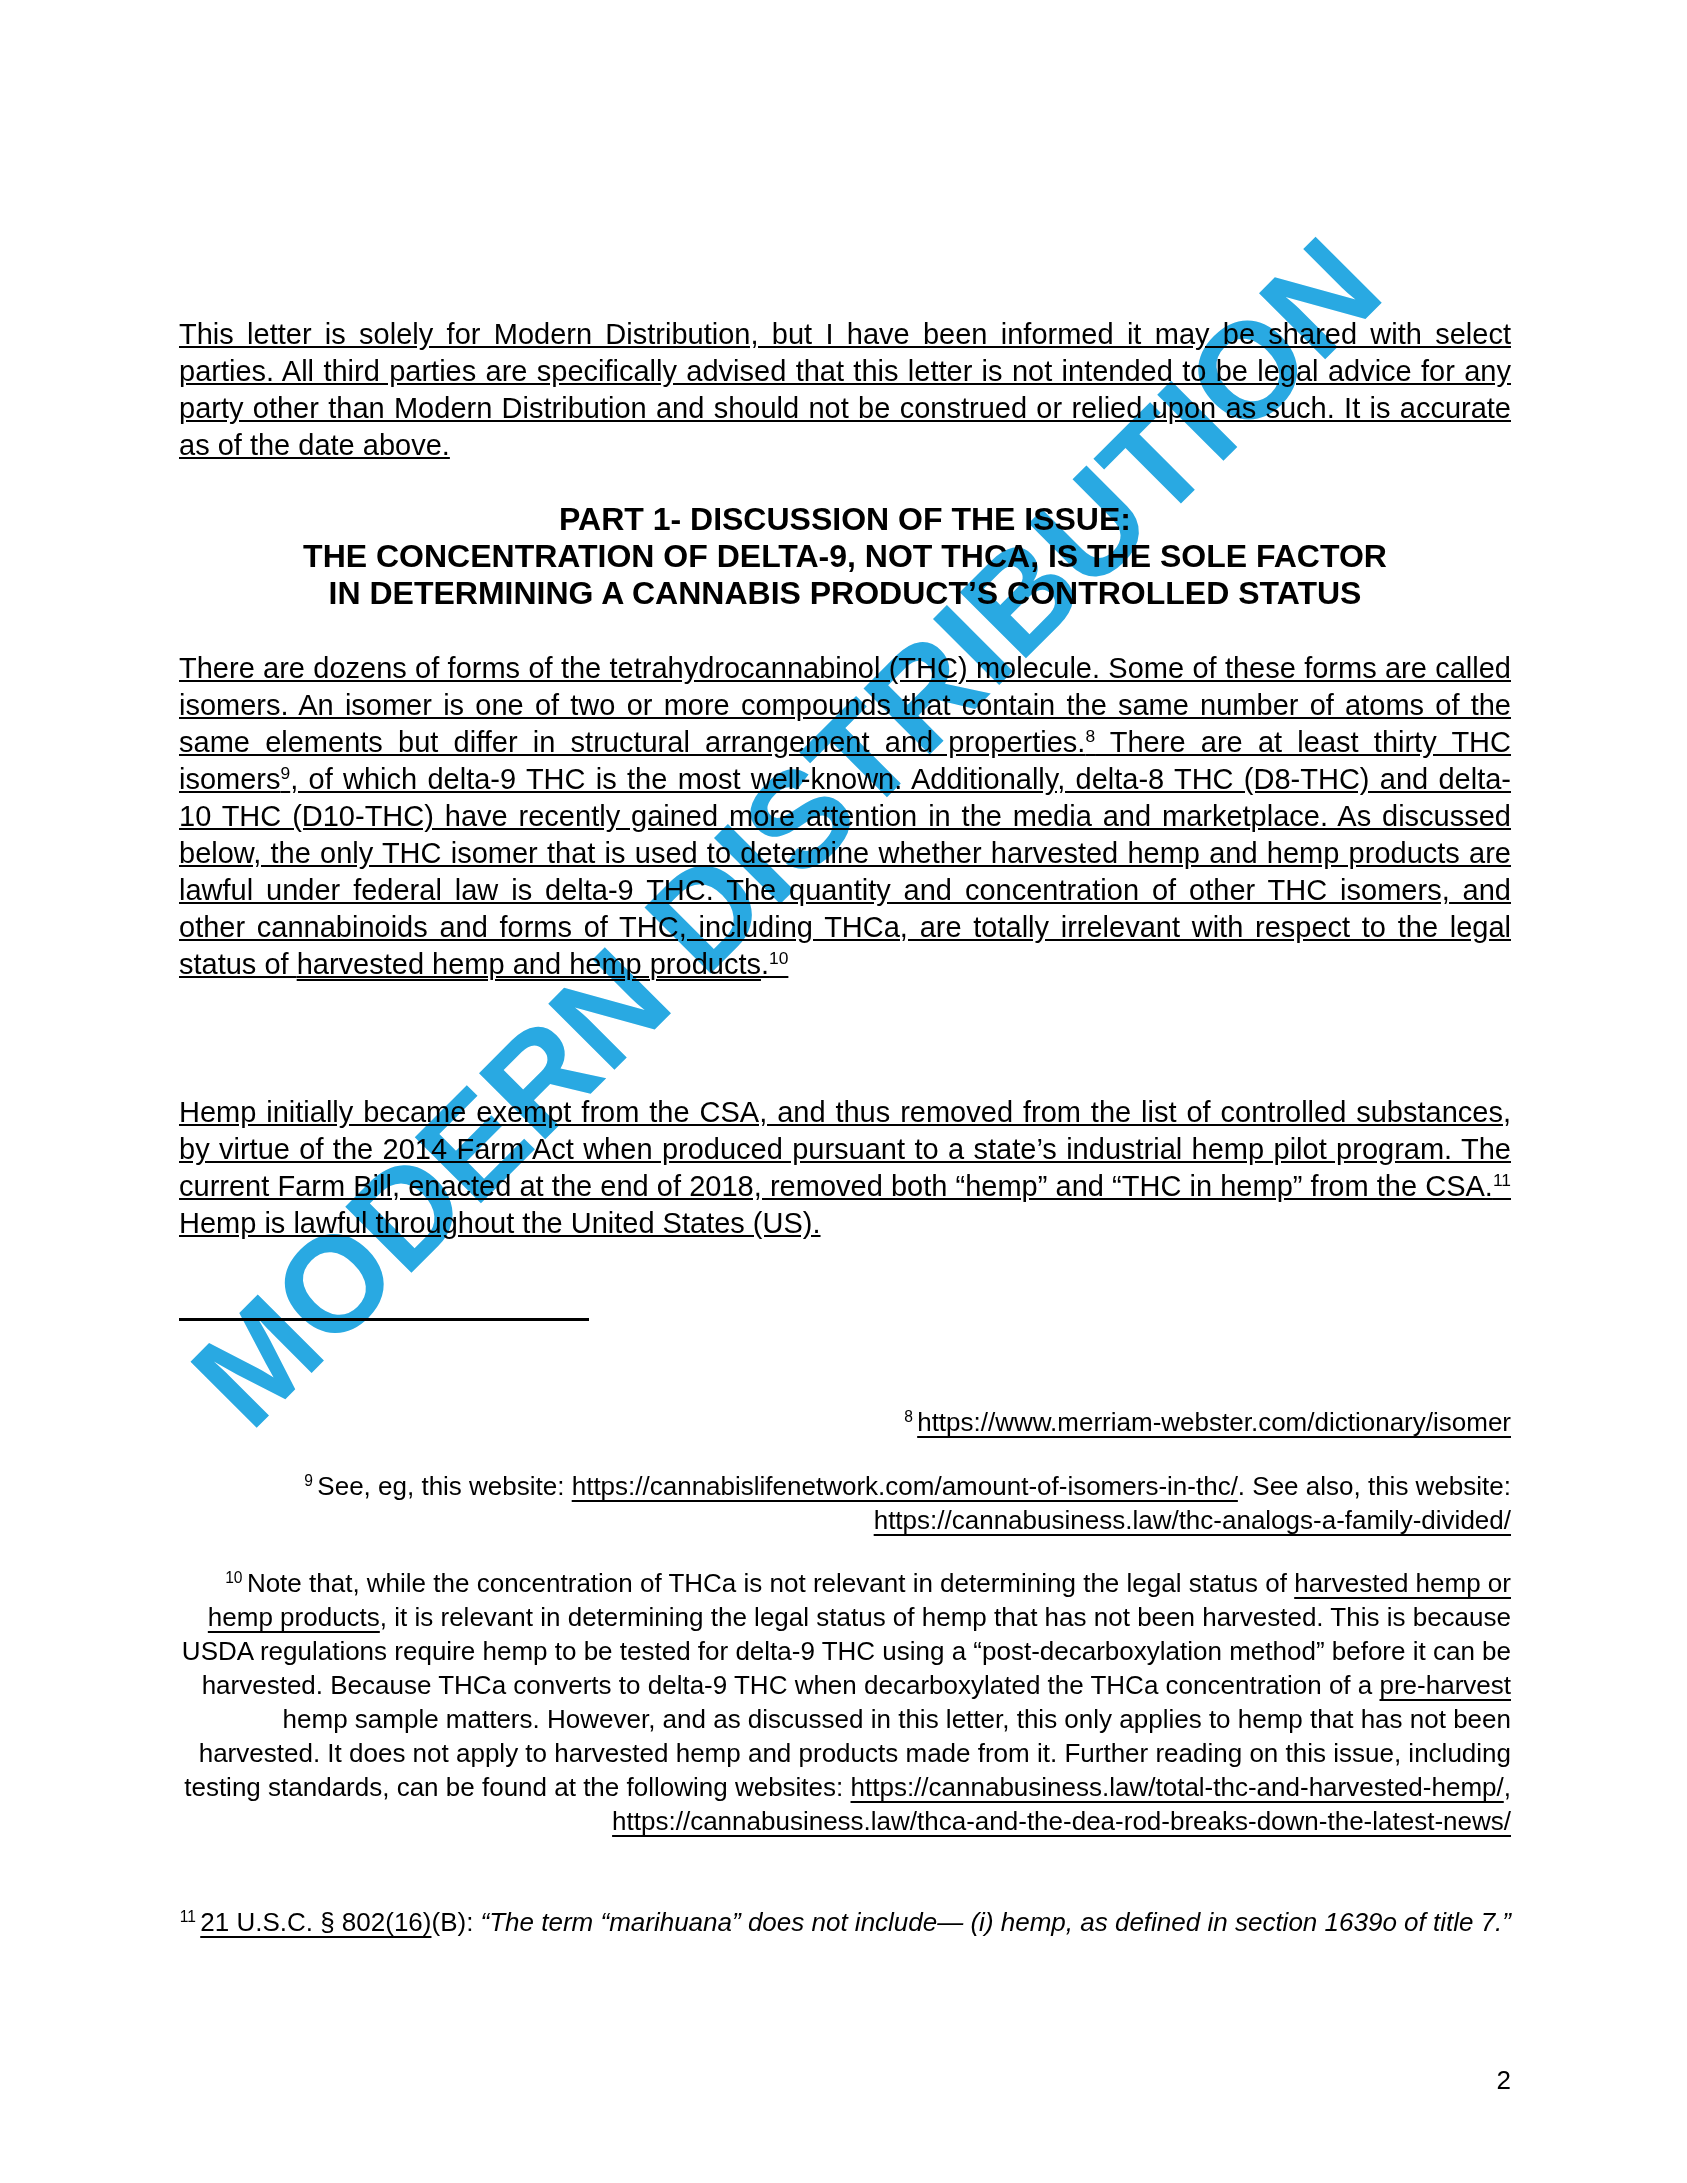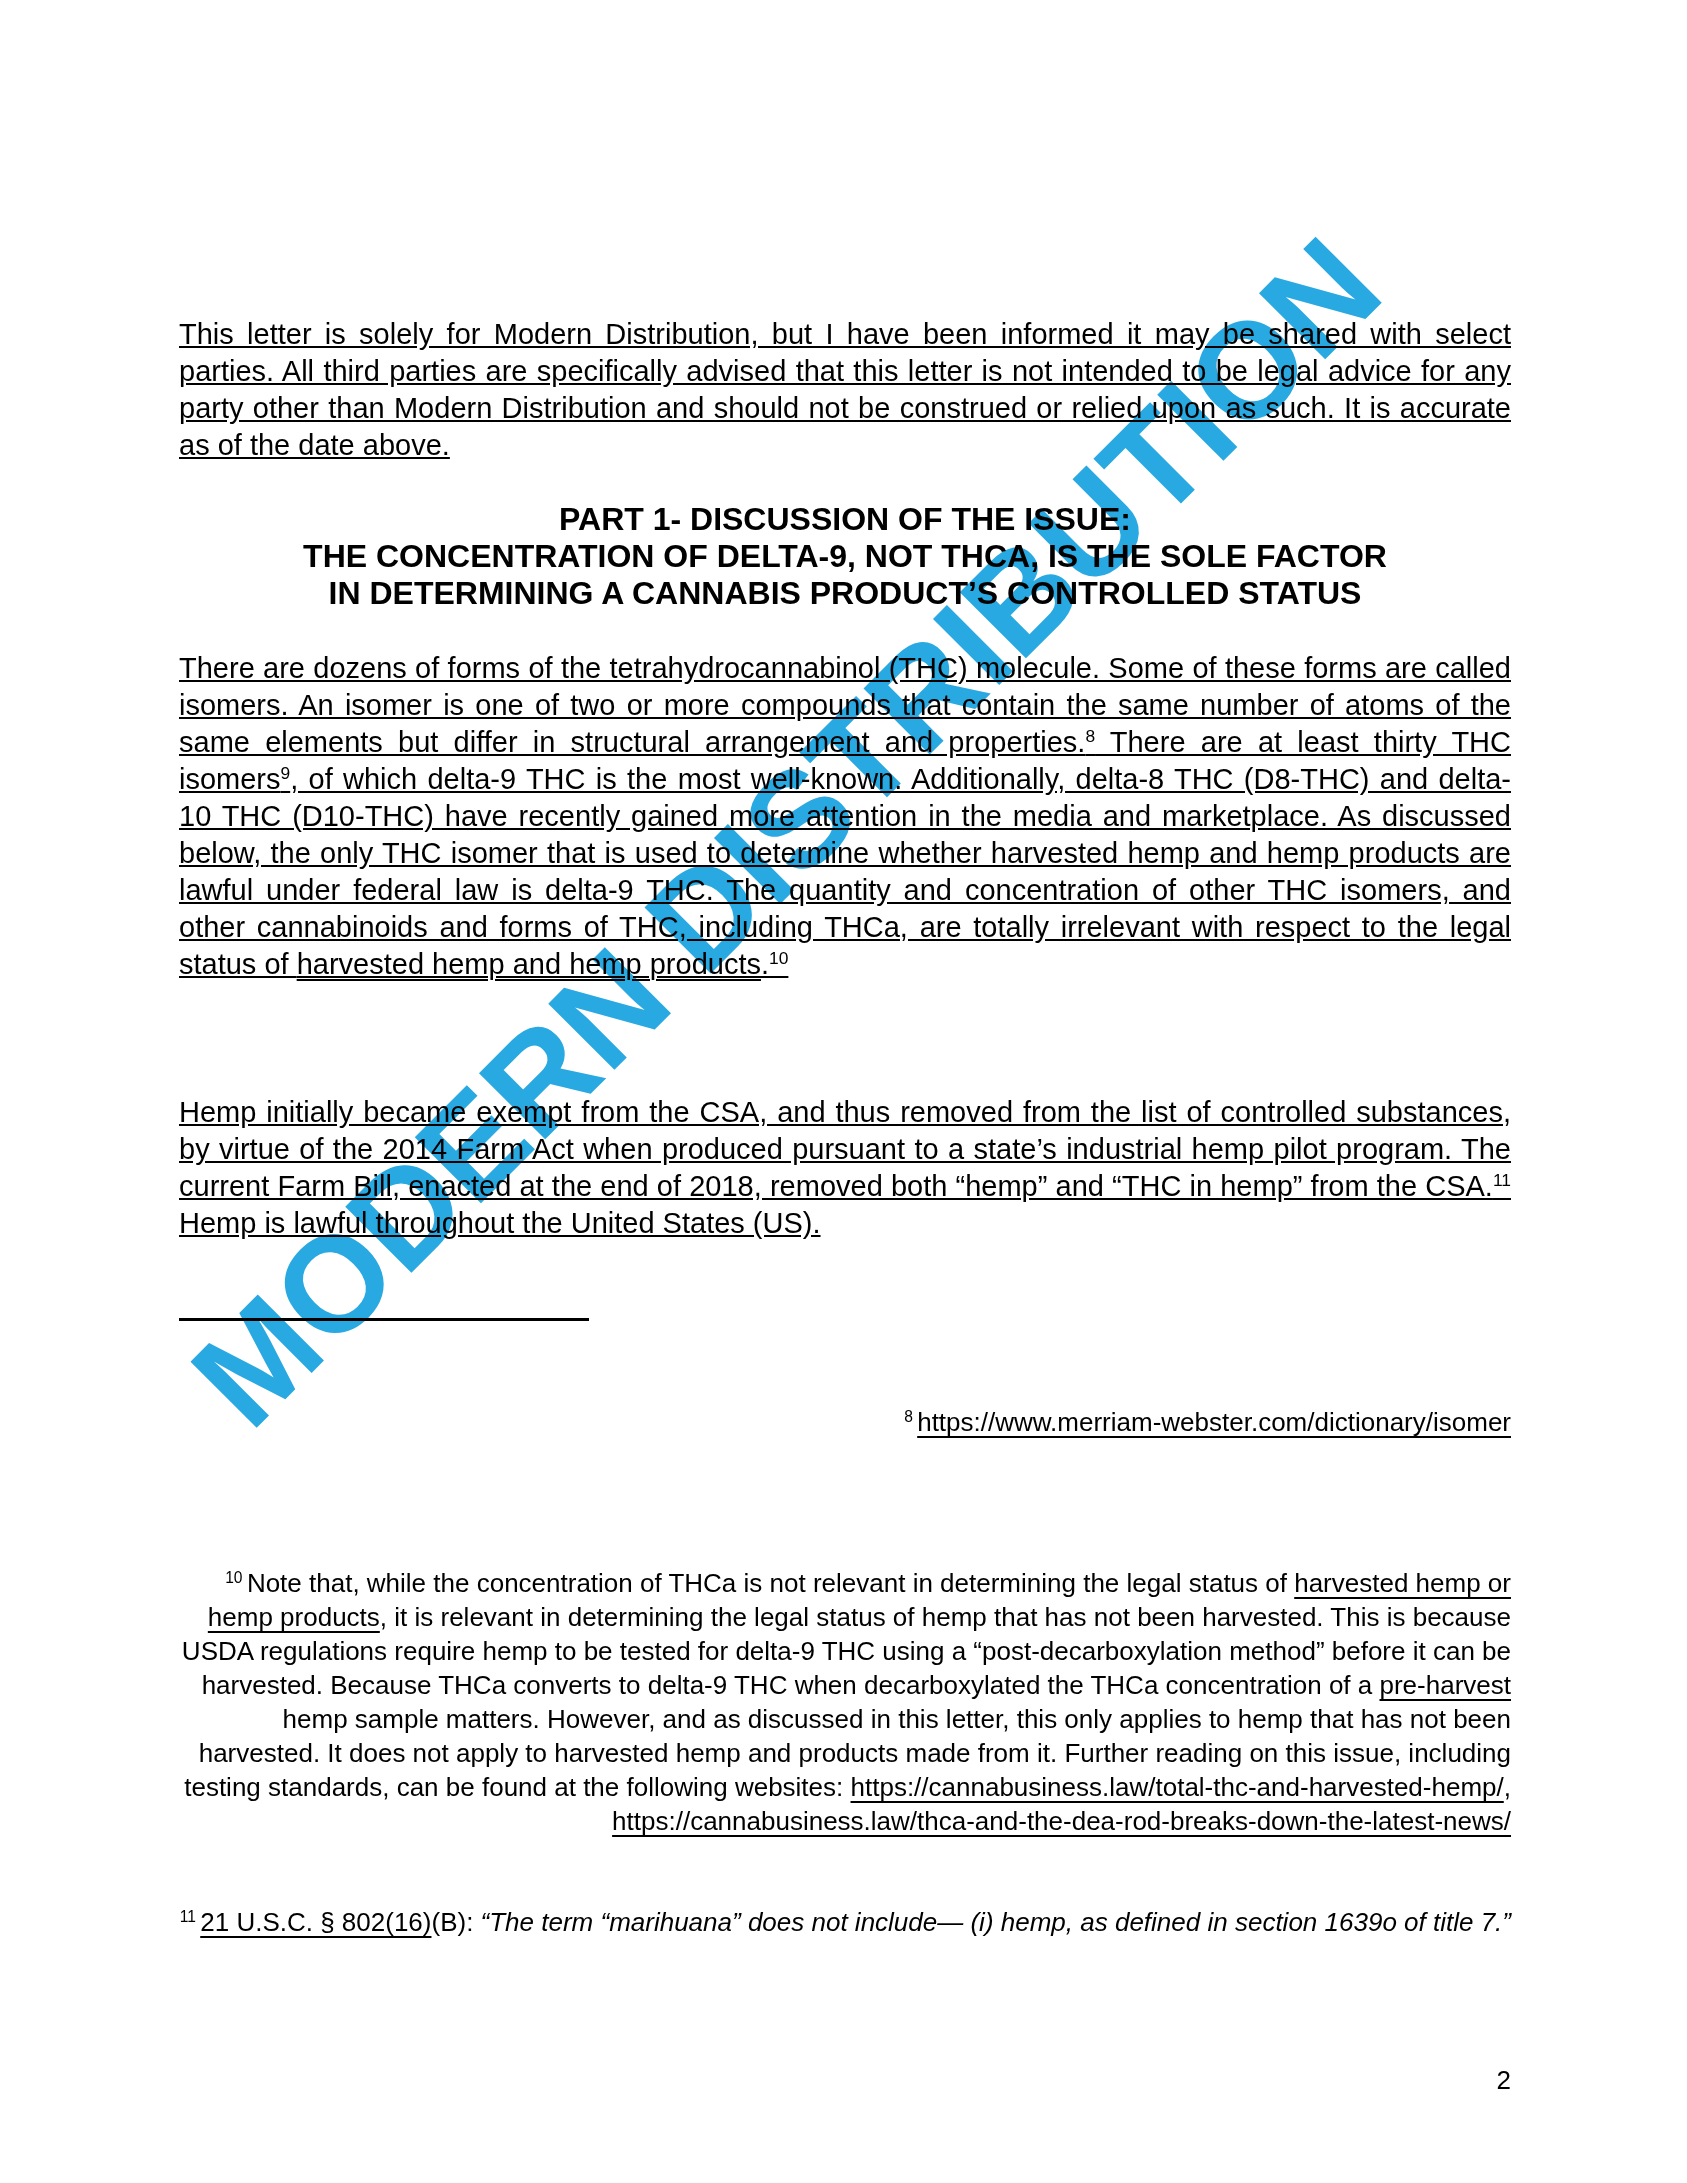--- a/index.html
+++ b/index.html
@@ -61,20 +61,23 @@
   <div class="abs body-text" style="top:1094px;">
     <span>Hemp initially became exempt from the CSA, and thus removed from the list of controlled substances, by virtue of the 2014 Farm Act when produced pursuant to a state’s industrial hemp pilot program. The current Farm Bill, enacted at the end of 2018, removed both “hemp” and “THC in hemp” from the CSA.</span><span class="sup">11</span><span> Hemp is lawful throughout the United States (US).</span>
   </div>
 
   <div class="separator"></div>
 
   <div class="abs fn" style="top:1405px;">
     <span class="sup fnmark">8</span><span class="lnk">https://www.merriam-webster.com/dictionary/isomer</span>
   </div>
 
+  <div class="abs fn" style="top:1469px;">
+    <span class="sup fnmark">9</span><span>See, eg, this website: </span><span class="lnk">https://cannabislifenetwork.com/amount-of-isomers-in-thc/</span><span>. See also, this website: </span><span class="lnk">https://cannabusiness.law/thc-analogs-a-family-divided/</span>
+  </div>
 
   <div class="abs fn" style="top:1566px;">
     <span class="sup fnmark">10</span><span>Note that, while the concentration of THCa is not relevant in determining the legal status of </span><span class="u">harvested hemp or hemp products</span><span>, it is relevant in determining the legal status of hemp that has not been harvested. This is because USDA regulations require hemp to be tested for delta-9 THC using a “post-decarboxylation method” before it can be harvested. Because THCa converts to delta-9 THC when decarboxylated the THCa concentration of a </span><span class="u">pre-harvest</span><span> hemp sample matters. However, and as discussed in this letter, this only applies to hemp that has not been harvested. It does not apply to harvested hemp and products made from it. Further reading on this issue, including testing standards, can be found at the following websites: </span><span class="lnk">https://cannabusiness.law/total-thc-and-harvested-hemp/</span><span>, </span><span class="lnk">https://cannabusiness.law/thca-and-the-dea-rod-breaks-down-the-latest-news/</span>
   </div>
 
   <div class="abs fn" style="top:1905px;">
     <span class="sup fnmark">11</span><span class="u">21 U.S.C. § 802(16)</span><span>(B): </span><span class="it">“The term “marihuana” does not include— (i) hemp, as defined in section 1639o of title 7.”</span>
   </div>
 
   <div class="pagenum">2</div>

